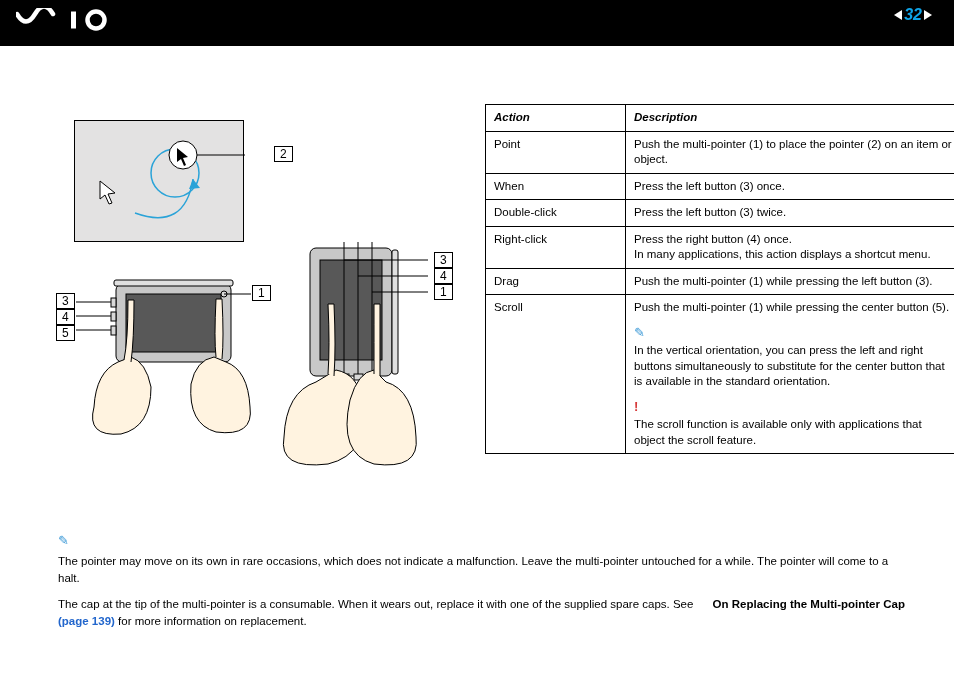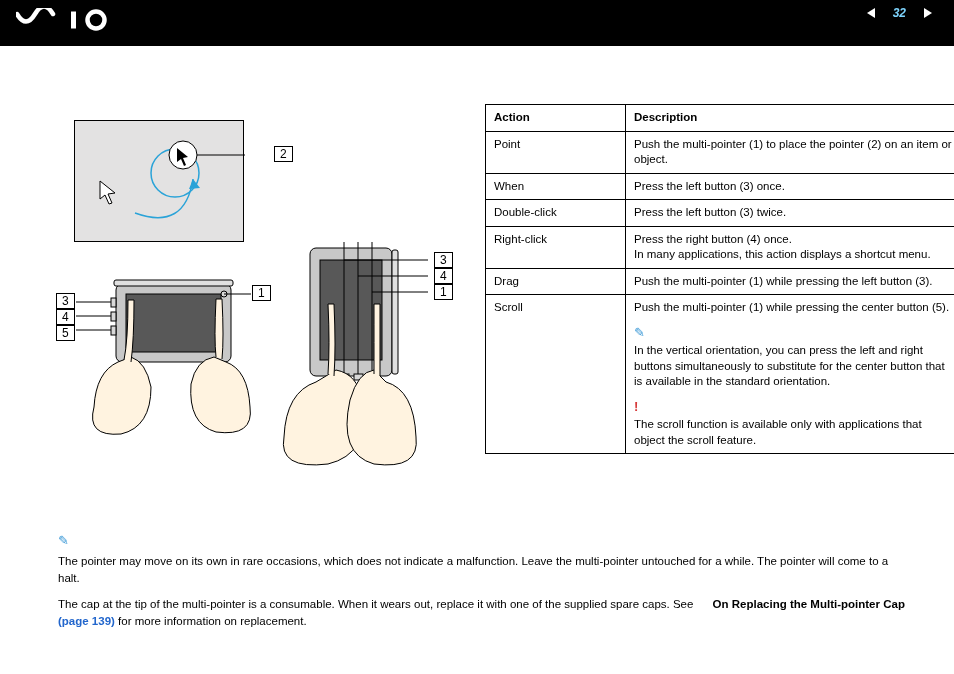--- a/index.html
+++ b/index.html
@@ -22,27 +22,27 @@
   .vaio-logo {
     position: absolute;
     left: 16px;
     top: 8px;
     height: 24px;
   }
   .page-nav {
     position: absolute;
     right: 22px;
     top: 6px;
-    color: #7dd3fc;
+    color: #0ea5e9;
     font-style: italic;
     font-weight: bold;
-    font-size: 12px;
+    font-size: 16px;
     display: flex;
     align-items: center;
-    gap: 18px;
+    gap: 2px;
   }
   .header-title {
     position: absolute;
     right: 22px;
     top: 24px;
     color: #fff;
     font-weight: bold;
     font-size: 13.5px;
   }
   .content {
@@ -88,20 +88,21 @@
   .action-table th, .action-table td {
     border: 1px solid #000;
     padding: 5px 8px;
     text-align: left;
     vertical-align: top;
     font-size: 11.5px;
     line-height: 1.35;
   }
   .action-table th {
     font-weight: bold;
+    font-style: italic;
   }
   .action-table .col-action { width: 140px; }
   .note-icon { color: #3a98d6; font-size: 13px; display:inline-block; margin-bottom:2px;}
   .warn-icon { color: #d63a3a; font-weight: bold; font-size: 13px; display:inline-block; margin-bottom:2px;}
   .body-notes { padding: 0 24px 0 18px; line-height: 1.45; }
   .body-notes p { margin-bottom: 10px; }
   .link-text { color: #2266cc; font-weight: bold; margin-top: 24px; }
   .bold { font-weight: bold; margin-left: 16px; }
   .device-svg { position: absolute; }
   .tri { display:inline-block; width:0; height:0; }

